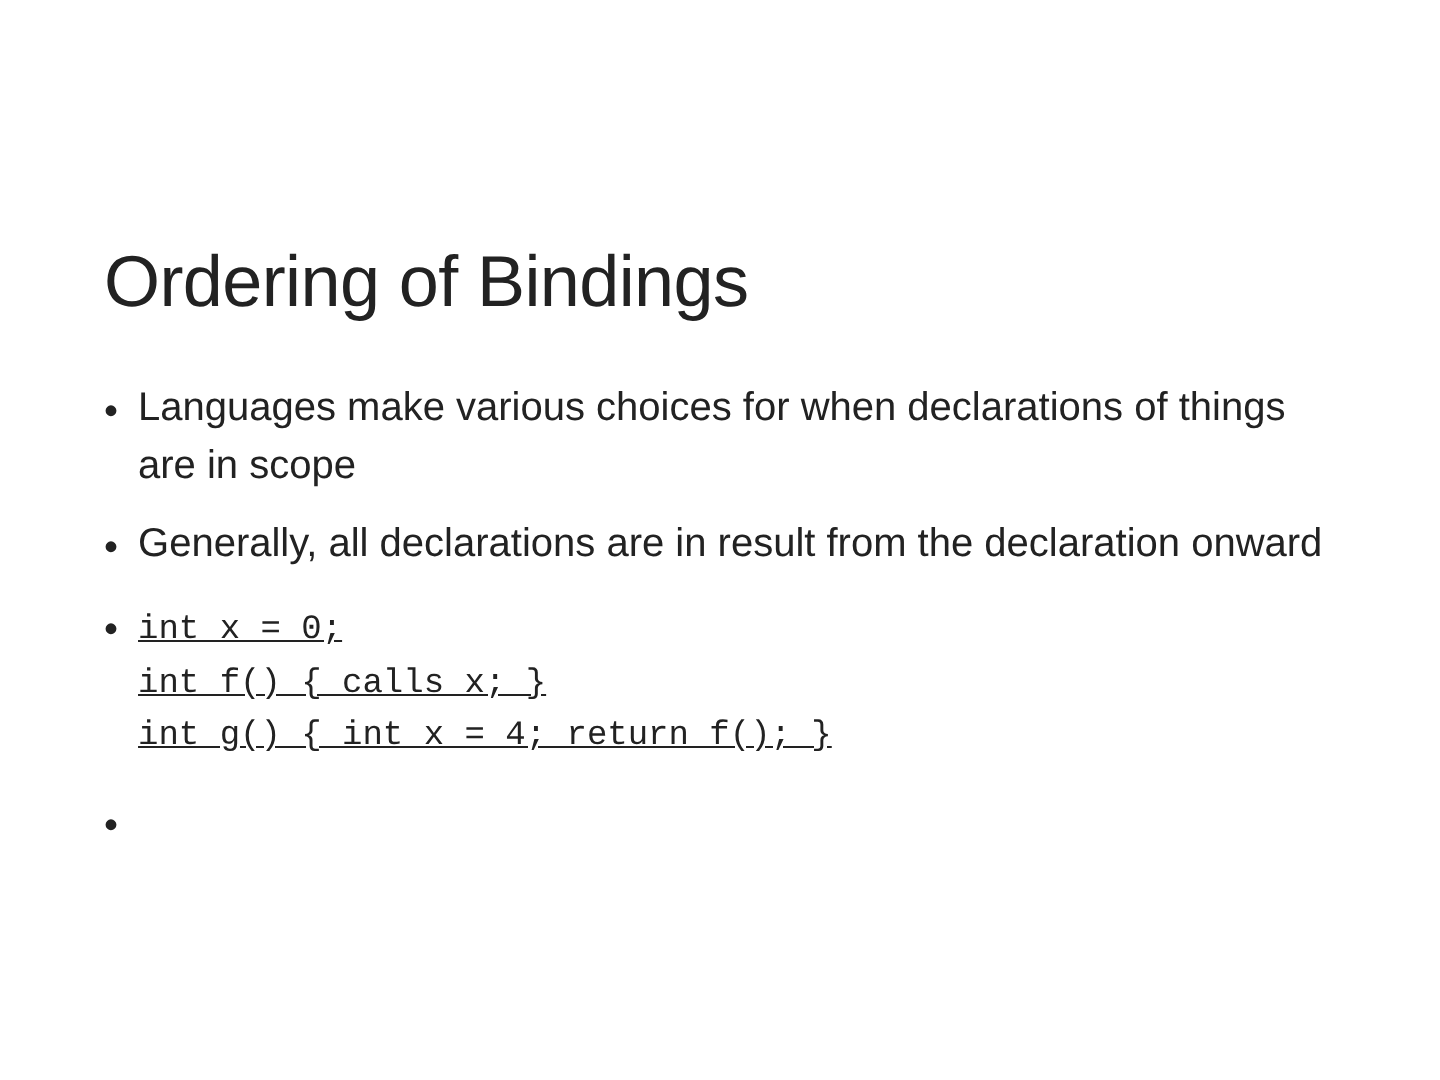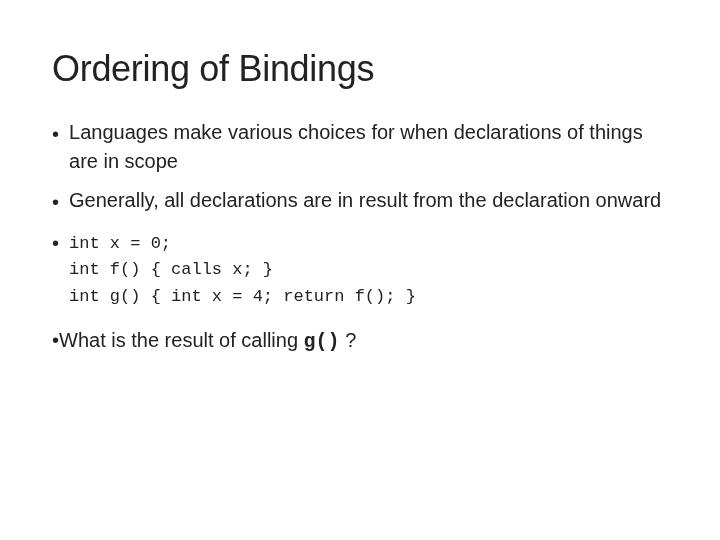--- a/index.html
+++ b/index.html
@@ -16,20 +16,21 @@
       overflow: hidden;
     }
 
     .slide {
       width: 720px;
       height: 540px;
       padding: 48px 52px 40px 52px;
       display: flex;
       flex-direction: column;
       gap: 0;
+      justify-content: center;
     }
 
     .slide-title {
       font-size: 36px;
       font-weight: 300;
       color: #222222;
       margin-bottom: 28px;
       letter-spacing: -0.3px;
     }
 
@@ -63,20 +64,21 @@
     .code-block {
       margin-top: 4px;
       margin-bottom: 6px;
       margin-left: 0px;
       font-family: 'Courier New', Courier, monospace;
       font-size: 17px;
       line-height: 1.55;
       color: #222222;
       display: flex;
       flex-direction: column;
+      text-decoration: underline;
     }
 
     .code-line {
       display: block;
       white-space: pre;
     }
 
     .bullet-item-last {
       display: flex;
       align-items: flex-start;
@@ -116,19 +118,16 @@
         <span class="code-block">
           <span class="code-line">int x = 0;</span>
           <span class="code-line">int f() { calls x; }</span>
           <span class="code-line">int g() { int x = 4; return f(); }</span>
         </span>
       </span>
     </li>
 
     <li class="bullet-item-last">
       <span class="bullet-dot">•</span>
-      <span class="bullet-text">
-        <span>What is the result of calling </span><span class="bold-mono">g()</span><span> ?</span>
-      </span>
     </li>
 
   </ul>
 </div>
 
 </body></html>

